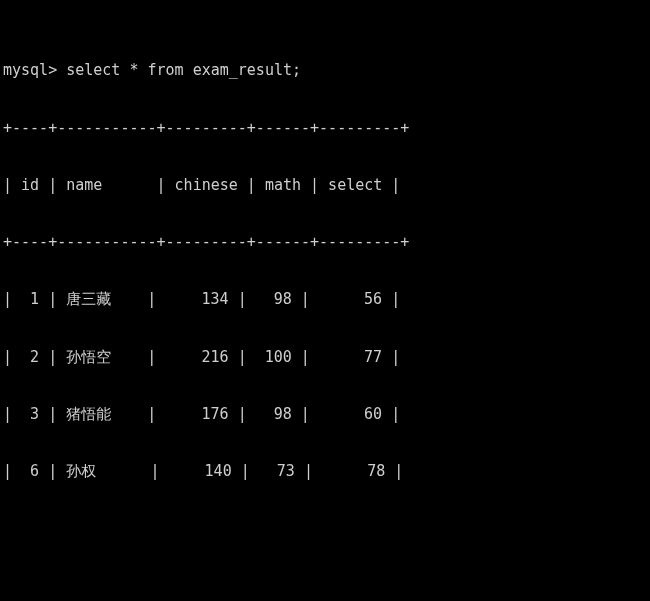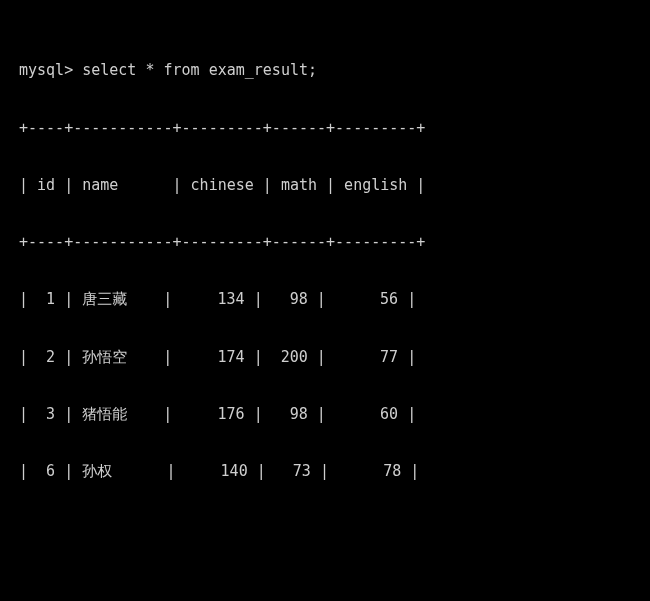--- a/index.html
+++ b/index.html
@@ -10,43 +10,43 @@
   #terminal {
     position: relative;
     width: 650px;
     height: 601px;
     background: #000000;
     overflow: hidden;
     font-family: "DejaVu Sans Mono", "Liberation Mono", monospace;
     font-size: 15px;
     line-height: 19.1px;
     color: #cfcfcf;
-    padding: 4px 0 0 19px;
+    padding: 4px 0 0 3px;
     box-sizing: border-box;
     white-space: pre;
     -webkit-font-smoothing: none;
   }
   .line {
     height: 19.1px;
     white-space: pre;
     overflow: hidden;
     letter-spacing: 0;
   }
 </style>
 </head>
 <body>
 
 <div id="terminal">
 
   <div class="line">mysql&gt; select * from exam_result;</div>
   <div class="line">+----+-----------+---------+------+---------+</div>
-  <div class="line">| id | name      | chinese | math | english |</div>
+  <div class="line">| id | name      | chinese | math | select |</div>
   <div class="line">+----+-----------+---------+------+---------+</div>
   <div class="line">|  1 | 唐三藏    |     134 |   98 |      56 |</div>
-  <div class="line">|  2 | 孙悟空    |     174 |  200 |      77 |</div>
+  <div class="line">|  2 | 孙悟空    |     216 |  100 |      77 |</div>
   <div class="line">|  3 | 猪悟能    |     176 |   98 |      60 |</div>
   <div class="line">|  6 | 孙权      |     140 |   73 |      78 |</div>
   
   
   
 
   
 
   
   

